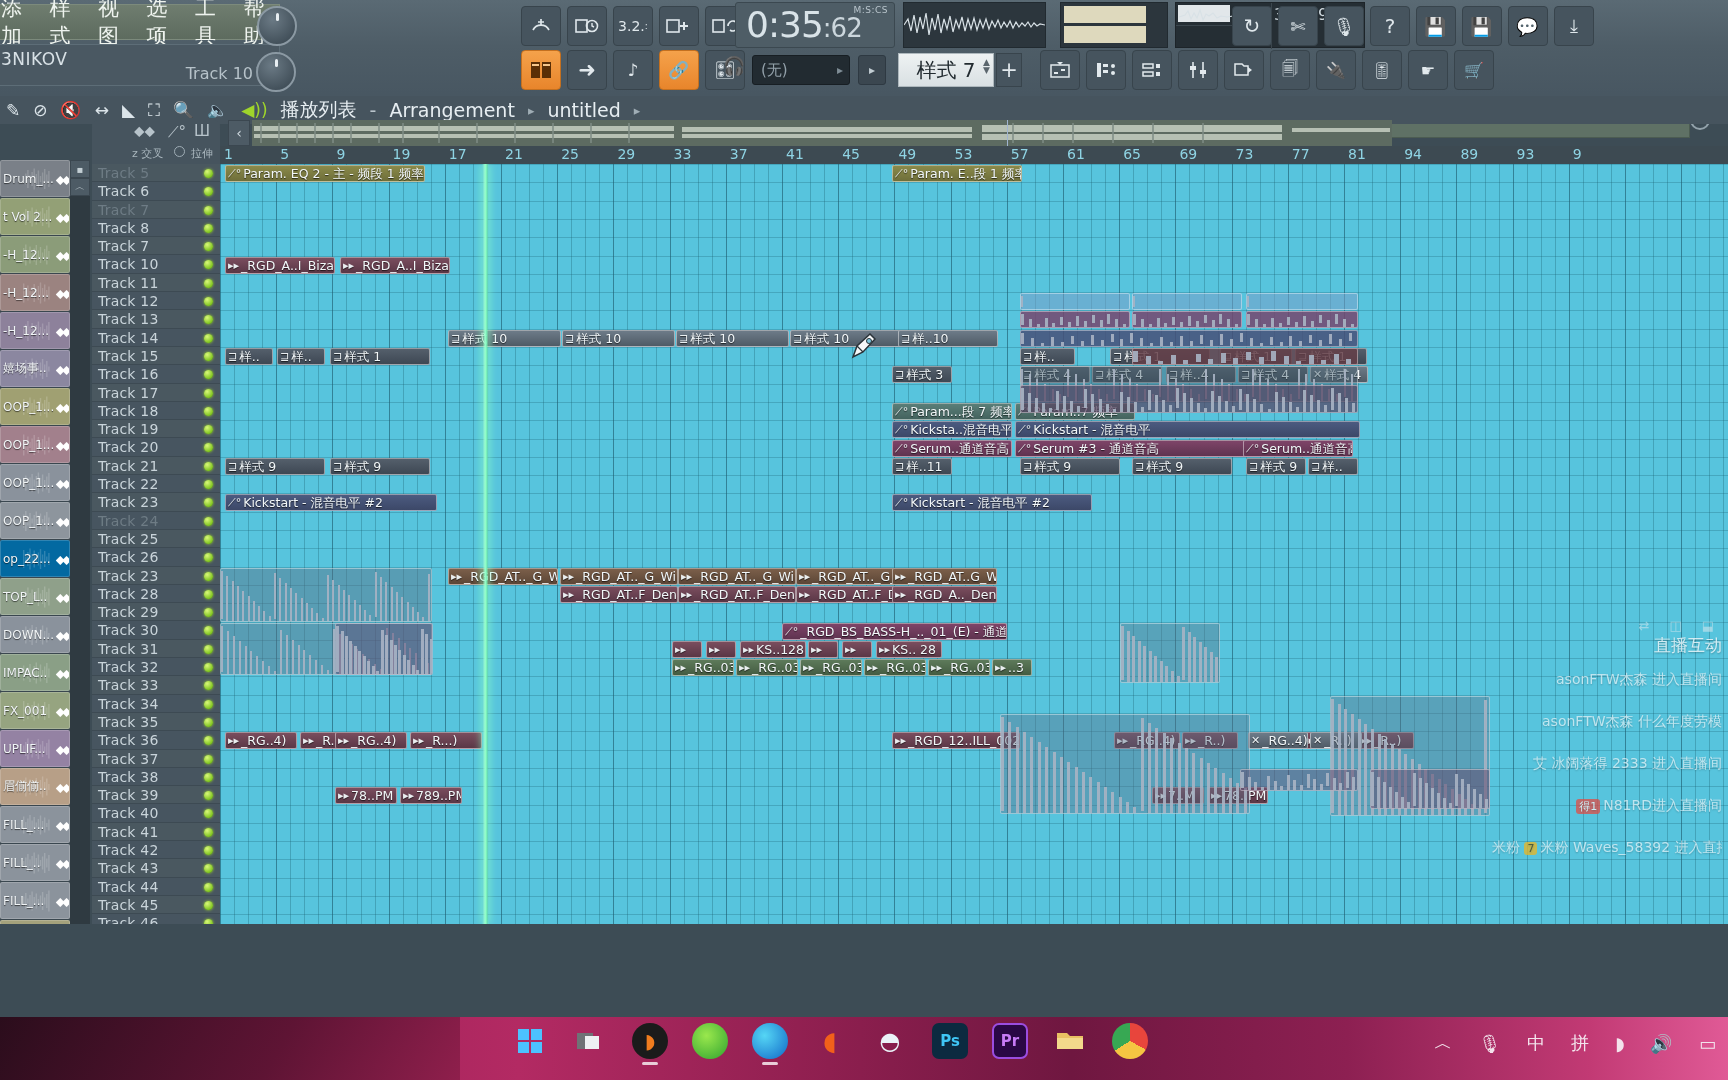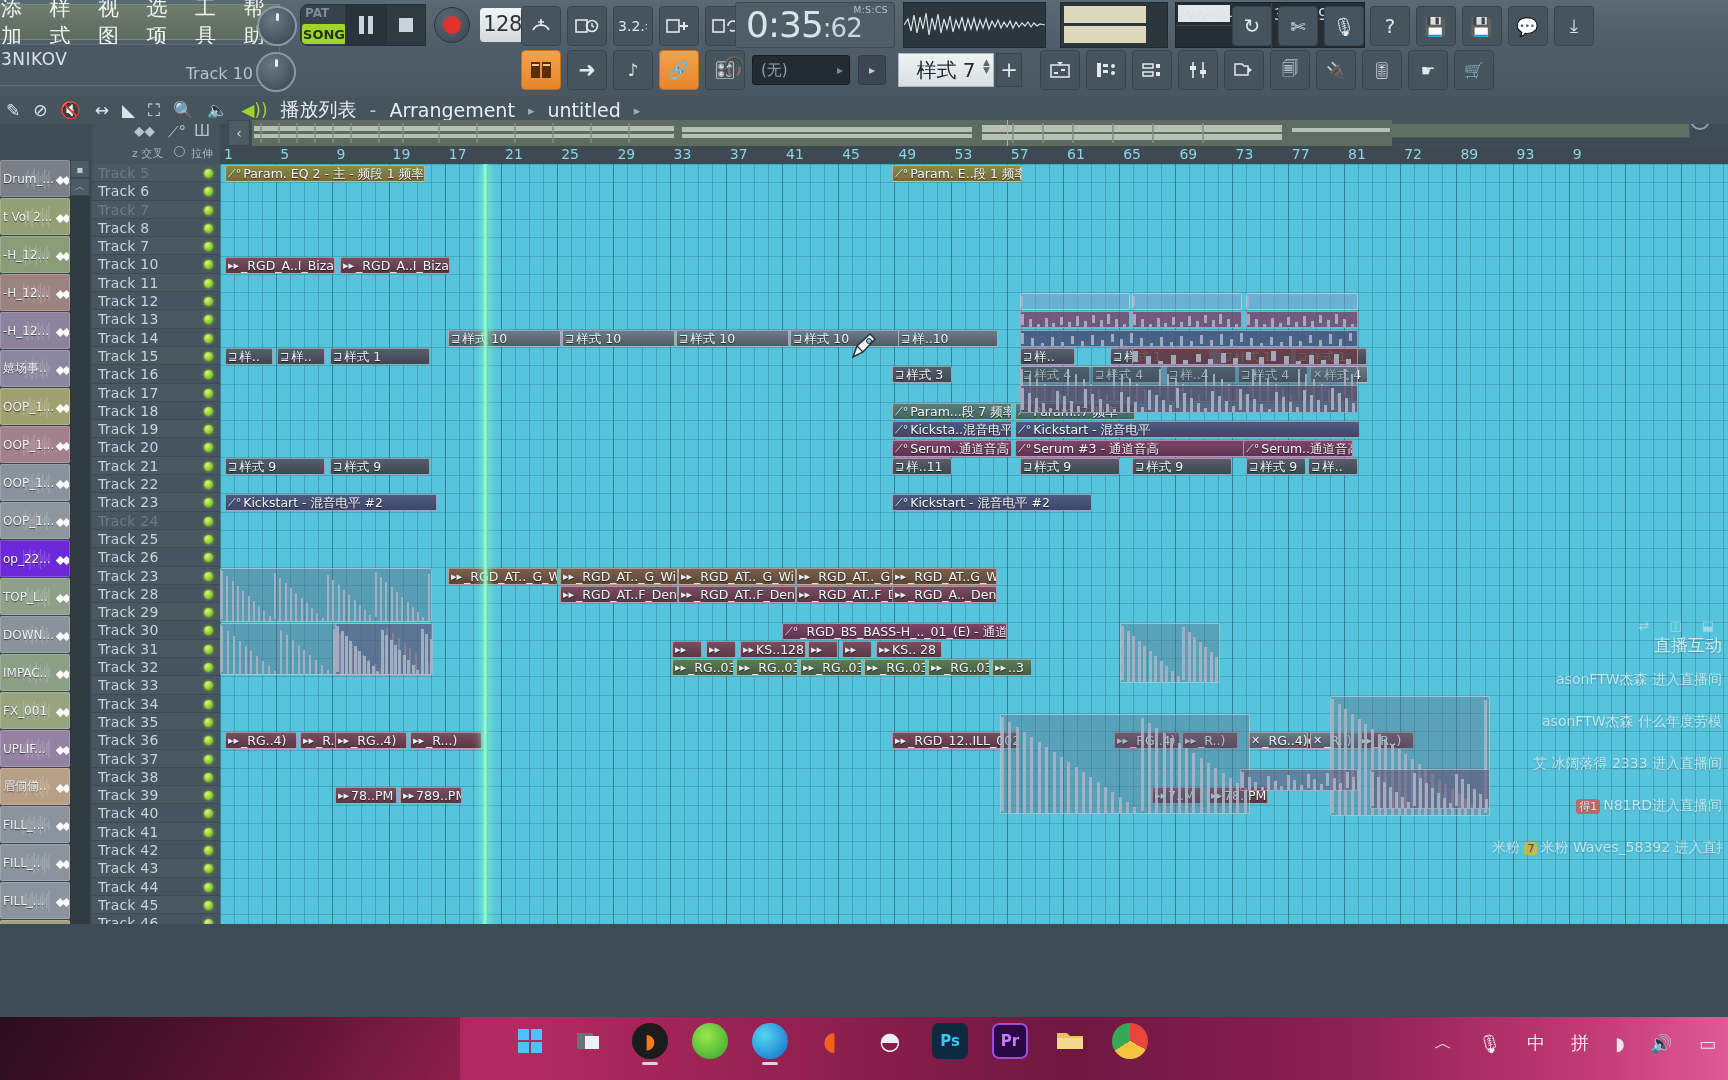--- a/index.html
+++ b/index.html
@@ -329,42 +329,20 @@
 
     <div class="infobar">
       <div class="ib-left">3NIKOV</div>
       <div class="ib-right">Track 10</div>
       <div class="ib-trash">🗑</div>
     </div>
 
     <div class="knob" style="left:257px;top:6px;width:40px;height:40px;"></div>
     <div class="knob" style="left:256px;top:52px;width:40px;height:40px;"></div>
 
-    <div class="transport">
-      <div class="patsong">
-        <div class="pat">PAT</div>
-        <div class="song">SONG</div>
-      </div>
-      <div class="tbtn pause">
-        <span class="pause-ic">
-            <i></i>
-            <i></i>
-          </span>
-      </div>
-      <div class="tbtn">
-        <span class="stop-ic"></span>
-      </div>
-      <div class="recbtn">
-        <i></i>
-      </div>
-      <div class="tempo">
-        <span>128</span>
-          <span class="dec">.000</span>
-      </div>
-    </div>
 
     <div class="icrow" style="left:521px;top:6px;">
       <div class="iconbtn">
         <svg width="22" height="20" viewBox="0 0 22 20">
             <path d="M3 14 A9 9 0 0 1 19 14" stroke="#dfe7eb" stroke-width="1.7" fill="none"></path>
             <path d="M11 3 v7 M8 6 h6" stroke="#dfe7eb" stroke-width="1.7"></path>
           </svg>
       </div>
       <div class="iconbtn">
         <svg width="24" height="18" viewBox="0 0 24 18">
@@ -741,21 +719,21 @@
             <rect x="12.600000000000001" y="4.5" width="1.4" height="19"></rect>
             <rect x="14.700000000000001" y="10" width="1.4" height="8"></rect>
             <rect x="16.8" y="6.5" width="1.4" height="15"></rect>
             <rect x="18.900000000000002" y="12" width="1.4" height="4"></rect>
             <rect x="21" y="8.5" width="1.4" height="11"></rect>
             <rect x="23.1" y="5" width="1.4" height="18"></rect>
             <rect x="25.200000000000003" y="10.5" width="1.4" height="7"></rect>
           </g>
         </svg>
       </div>
-      <div class="bclip" style="background: #6d28d9;">
+      <div class="bclip" style="background: #0369a1;">
         <span class="nm">op_22...</span>
         <span class="hc">⬥⬥</span>
         <svg class="wf" viewBox="0 0 28 28">
           <g fill="#ffffff" opacity="0.35">
             <rect x="0" y="5" width="1.4" height="18"></rect>
             <rect x="2.1" y="10.5" width="1.4" height="7"></rect>
             <rect x="4.2" y="7" width="1.4" height="14"></rect>
             <rect x="6.300000000000001" y="3.5" width="1.4" height="21"></rect>
             <rect x="8.4" y="9" width="1.4" height="10"></rect>
             <rect x="10.5" y="5.5" width="1.4" height="17"></rect>
@@ -1202,21 +1180,21 @@
       <span class="bn" style="left: 622.2px;">45</span>
       <span class="bn" style="left: 678.4px;">49</span>
       <span class="bn" style="left: 734.6px;">53</span>
       <span class="bn" style="left: 790.8px;">57</span>
       <span class="bn" style="left: 847px;">61</span>
       <span class="bn" style="left: 903.2px;">65</span>
       <span class="bn" style="left: 959.4px;">69</span>
       <span class="bn" style="left: 1015.6px;">73</span>
       <span class="bn" style="left: 1071.8px;">77</span>
       <span class="bn" style="left: 1128px;">81</span>
-      <span class="bn" style="left: 1184.2px;">72</span>
+      <span class="bn" style="left: 1184.2px;">94</span>
       <span class="bn" style="left: 1240.4px;">89</span>
       <span class="bn" style="left: 1296.6px;">93</span>
       <span class="bn" style="left: 1352.8px;">9</span>
     </div>
 
   <div class="plarea">
     <div class="grid">
         <div class="gv bar" style="left: 0px;"></div>
         <div class="gv" style="left: 14.05px;"></div>
         <div class="gv" style="left: 28.1px;"></div>

